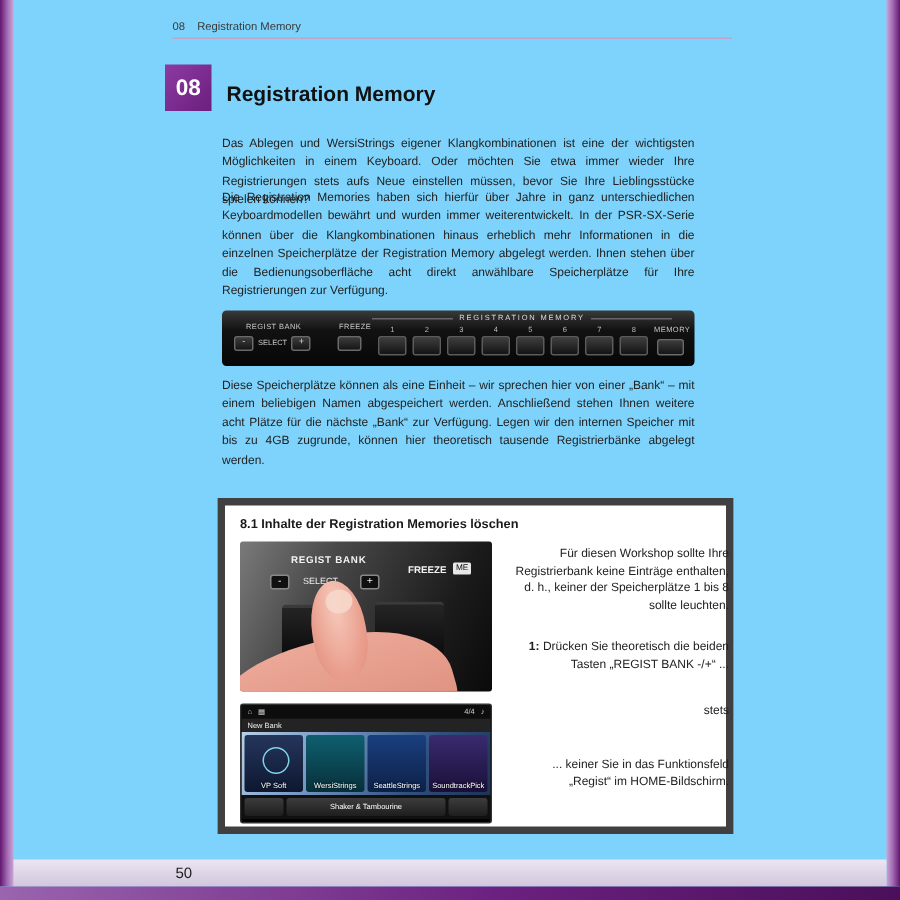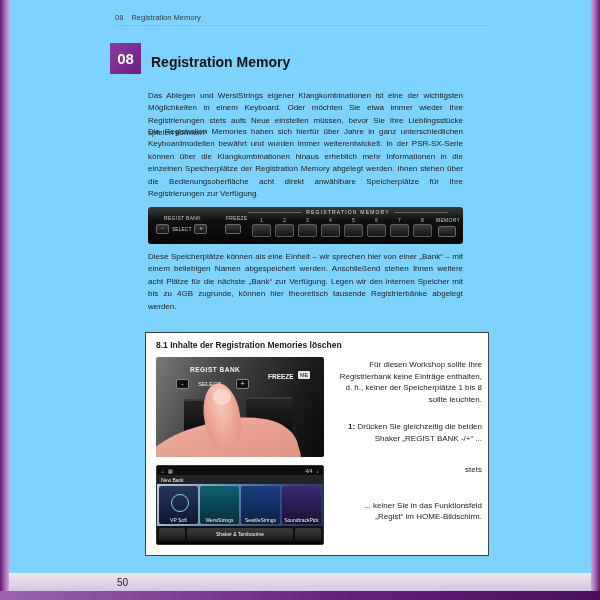--- a/index.html
+++ b/index.html
@@ -51,21 +51,21 @@
   .pnl-frz-label { left:78px; top:8px; }
   .pnl-frz-btn { position:absolute; left:77px; top:17px; width:16px; height:10px; }
   .mem-row { position:absolute; left:104px; top:10px; display:flex; gap:4px; }
   .mem-cell { width:19px; text-align:center; }
   .mem-num { font-size:5px; color:#bbb; height:7px; line-height:7px; }
   .mem-btn { height:13px; background:linear-gradient(#3e3e3e,#141414); border:1px solid #5c5c5c; border-radius:2px; }
   .pnl-mem-label { left:288px; top:10px; width:24px; text-align:center; }
   .pnl-mem-btn { position:absolute; left:290px; top:19px; width:18px; height:11px; }
 
   
-  .wbox { position:absolute; left:145px; top:332px; width:344px; height:224px; border:1px solid #404040; background:#fff; }
+  .wbox { position:absolute; left:145px; top:332px; width:344px; height:224px; border:5px solid #404040; background:#fff; }
   .wbox-title { position:absolute; left:10px; top:7px; font-size:8.5px; font-weight:bold; }
 
   
   .photo1 { position:absolute; left:10px; top:24px; width:168px; height:100px; border-radius:2px; overflow:hidden;
             background:linear-gradient(115deg,#7a7a7a 0%,#4a4a4a 30%,#1b1b1b 75%,#0a0a0a 100%); }
   .p1-rb   { position:absolute; left:34px; top:9px;  font-size:6.5px; font-weight:bold; color:#f2f2f2; letter-spacing:.5px; }
   .p1-sel  { position:absolute; left:42px; top:24px; font-size:6px; color:#eee; }
   .p1-minus,.p1-plus { position:absolute; width:13px; height:10px; background:#101010; border:1px solid #888;
             border-radius:2px; color:#eee; font-size:7px; line-height:8px; text-align:center; }
   .p1-minus { left:20px; top:22px; } .p1-plus { left:80px; top:22px; }
@@ -218,21 +218,21 @@
       </div>
       <div class="p2-bottom">
         <div class="btile small"></div>
         <div class="btile wide">Shaker &amp; Tambourine</div>
         <div class="btile small"></div>
       </div>
     </div>
 
     <div class="box-col">
       <p>Für diesen Workshop sollte Ihre Registrierbank keine Einträge enthalten, d. h., keiner der Speicherplätze 1 bis 8 sollte leuchten.</p>
-      <p class="step"><b>1:</b> <span>Drücken Sie gleichzeitig die beiden Shaker „REGIST BANK -/+“ ...</span></p>
+      <p class="step"><b>1:</b> <span>Drücken Sie theoretisch die beiden Tasten „REGIST BANK -/+“ ...</span></p>
       <p class="or">stets</p>
       <p>... keiner Sie in das Funktionsfeld „Regist“ im HOME-Bildschirm.</p>
     </div>
   </div>
 
   <div class="footer-band">
     <span class="page-num">50</span>
     <span class="footer-title">Tipps &amp; Tricks für Ein- &amp; Umsteiger</span>
   </div>
   <div class="bottom-bar"></div>

